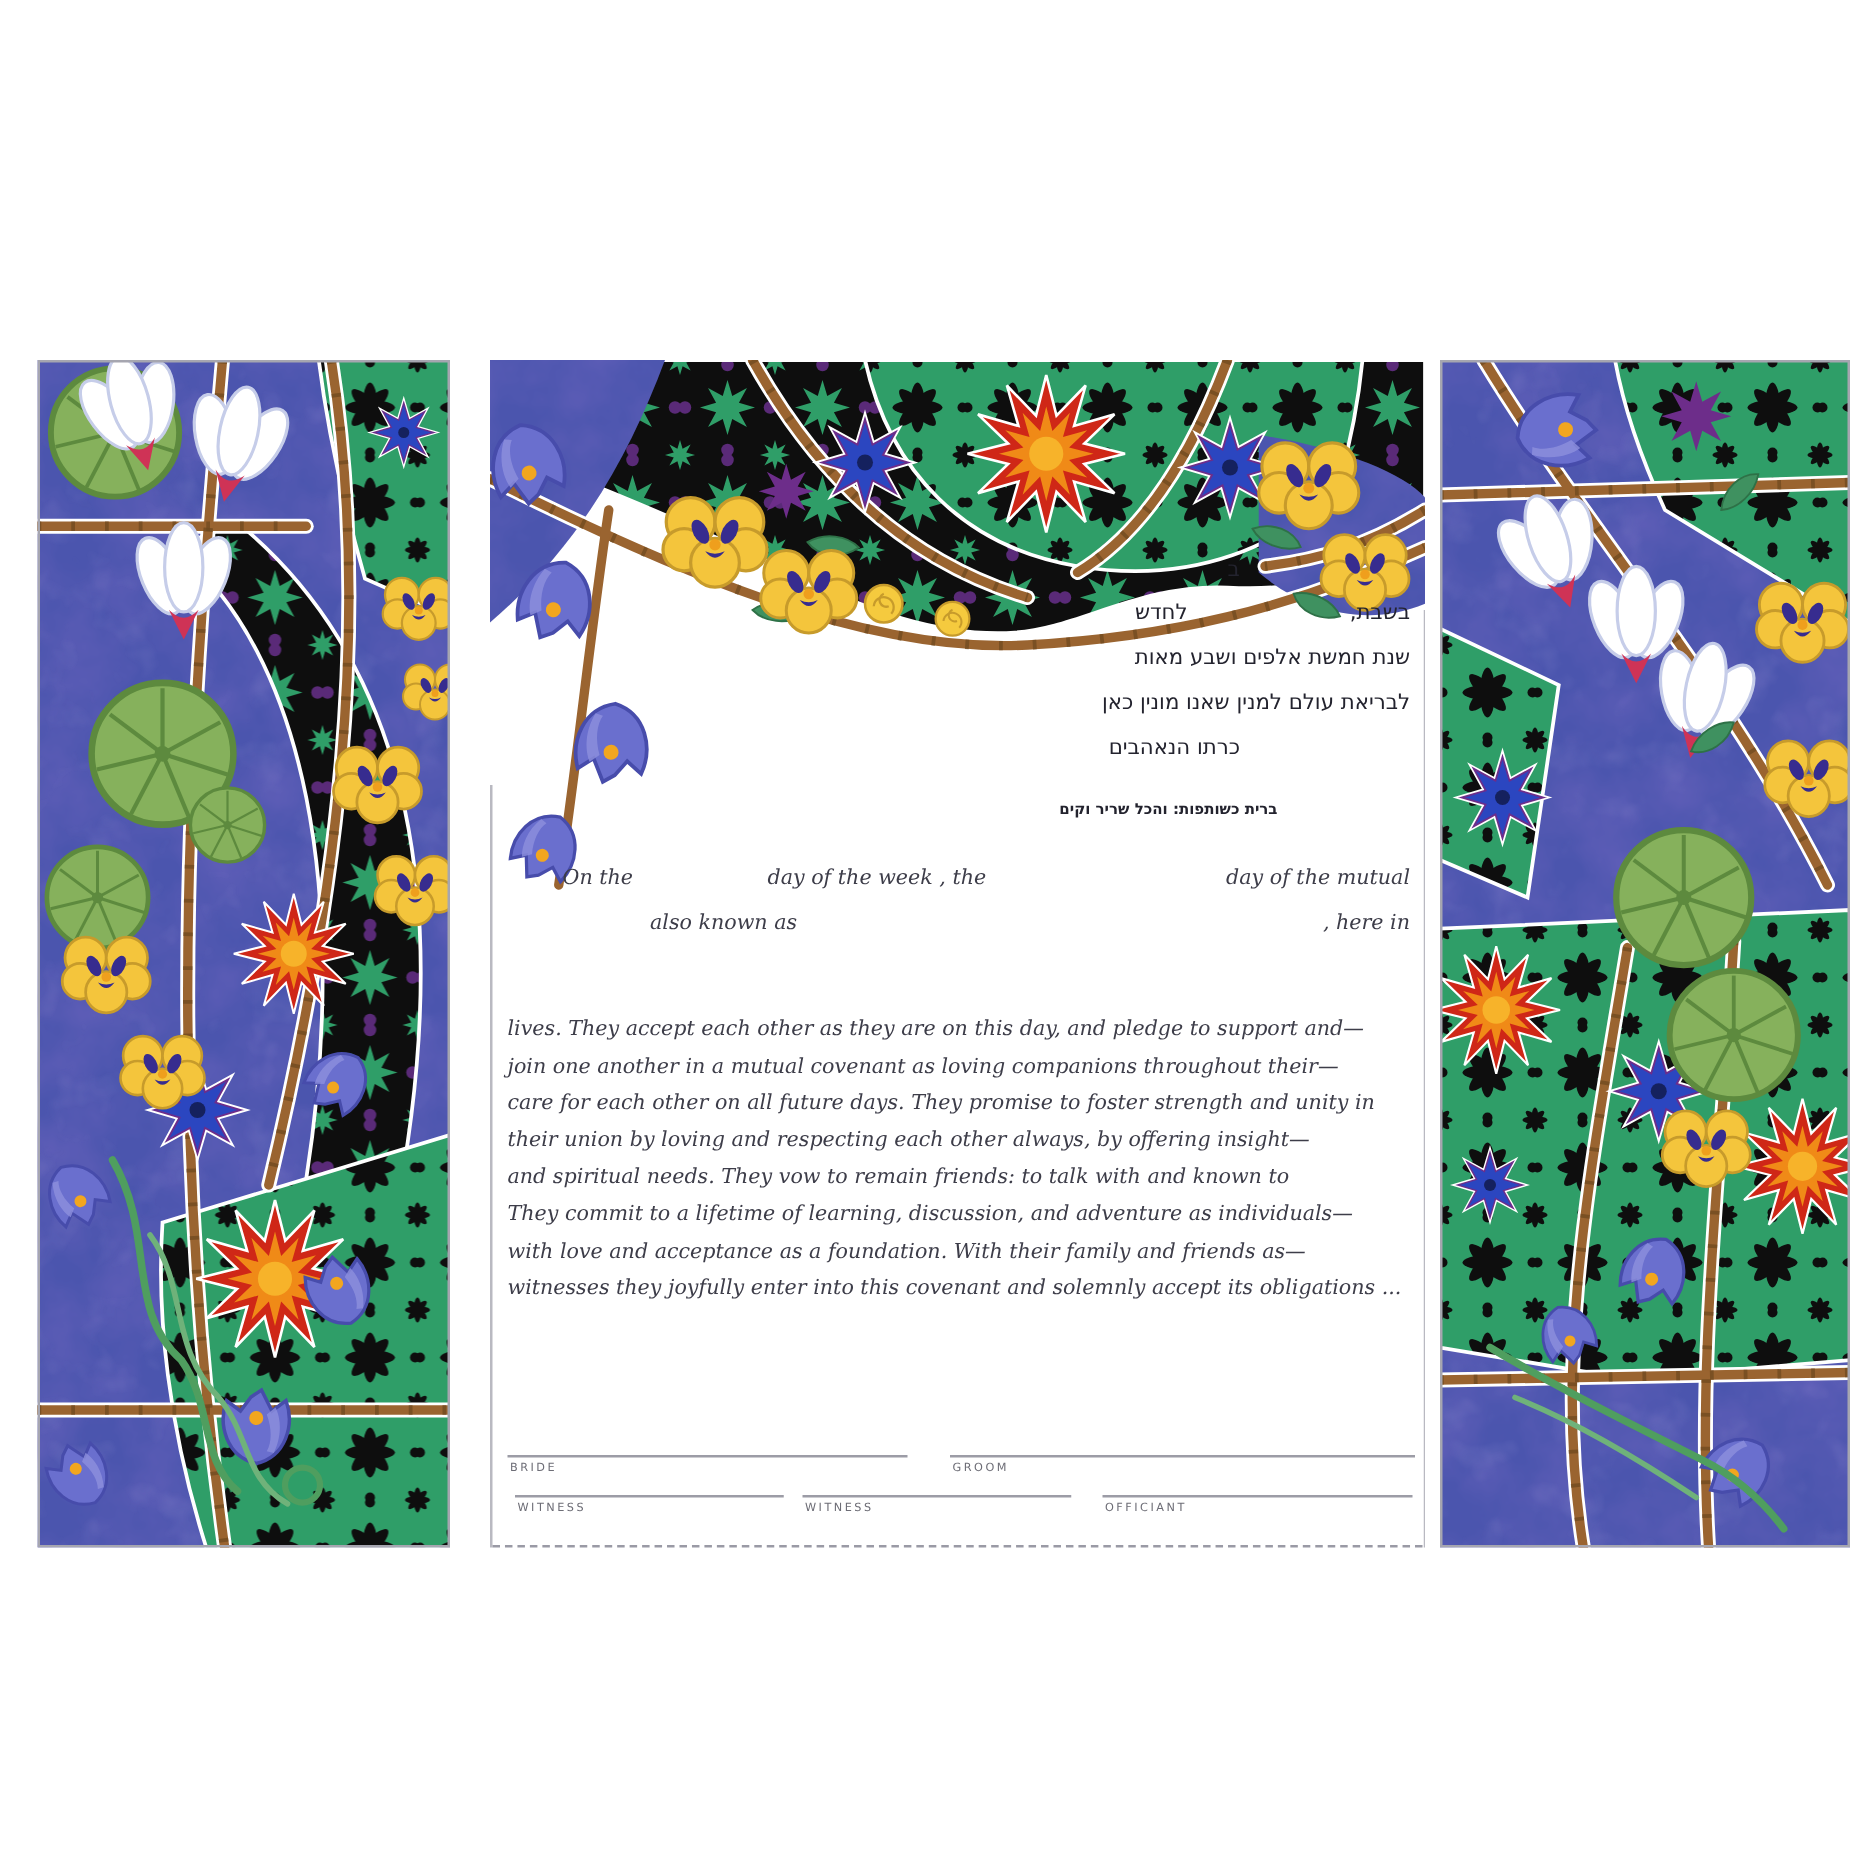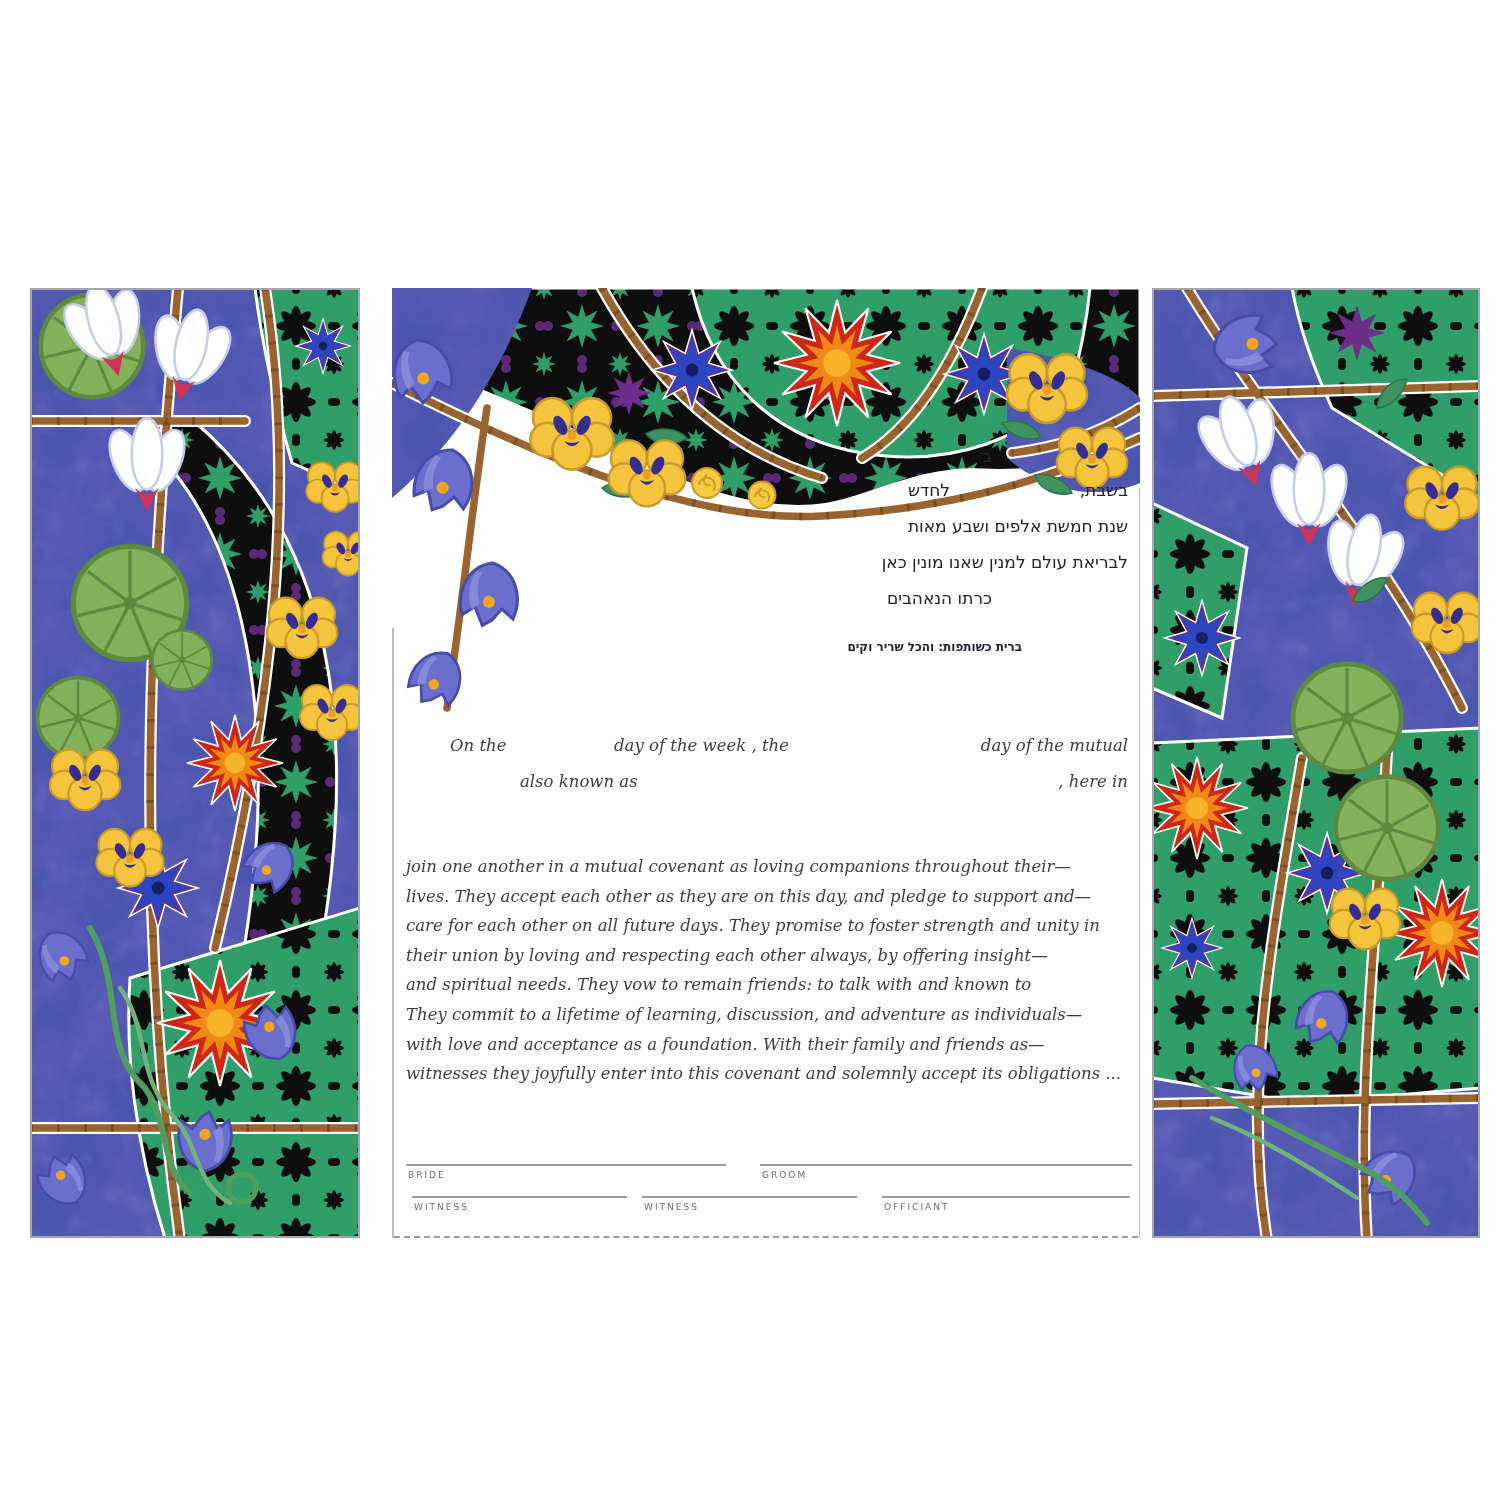--- a/index.html
+++ b/index.html
@@ -14,21 +14,21 @@
   .bw{fill:none;stroke:#ffffff;stroke-width:12;stroke-linecap:round;}
   .bb{fill:none;stroke:#9a6430;stroke-width:7.5;stroke-linecap:round;}
   .bd{fill:none;stroke:#6f4a1f;stroke-width:7.5;stroke-dasharray:3 24;opacity:.75;}
   .mos{stroke:#ffffff;stroke-width:3;}
   
   .ctext{position:absolute;left:0;top:0;width:748px;height:950px;}
   .heb{position:absolute;direction:rtl;font-family:"DejaVu Sans",sans-serif;
        font-size:17px;color:#23232e;white-space:nowrap;}
   .heb.big{font-size:12px;font-weight:bold;}
   .script{font-family:"DejaVu Serif",serif;font-style:italic;color:#3d3d49;
-          font-size:16.5px;white-space:nowrap;margin-top:44px;}
+          font-size:16.5px;white-space:nowrap;}
   .fillrow span{position:absolute;}
   .vows{position:absolute;left:14px;top:520px;width:724px;line-height:29.6px;}
   .vows div{white-space:nowrap;}
   .sigline{position:absolute;height:2px;background:#9c9ca6;}
   .siglabel{position:absolute;font-size:9px;letter-spacing:2px;color:#6d6d76;}
   .cborder-l{position:absolute;left:0;top:340px;bottom:0;width:1.5px;background:#b9b9c1;}
   .cborder-r{position:absolute;right:0;top:200px;bottom:0;width:1.5px;background:#b9b9c1;}
   .cborder-b{position:absolute;left:2px;right:2px;bottom:0;height:0;
              border-bottom:2px dashed #9a9aa5;}
 </style>
@@ -280,22 +280,22 @@
 
       <div class="fillrow">
         <span class="script" style="left:58px;top:404px">On the</span>
         <span class="script" style="left:222px;top:404px">day of the week , the</span>
         <span class="script" style="right:12px;top:404px">day of the mutual</span>
         <span class="script" style="left:128px;top:440px">also known as</span>
         <span class="script" style="right:12px;top:440px">, here in</span>
       </div>
 
       <div class="vows script">
+        <div>lives. They accept each other as they are on this day, and pledge to support and—</div>
         <div>join one another in a mutual covenant as loving companions throughout their—</div>
-        <div>lives. They accept each other as they are on this day, and pledge to support and—</div>
         <div>care for each other on all future days. They promise to foster strength and unity in</div>
         <div>their union by loving and respecting each other always, by offering insight—</div>
         <div>and spiritual needs. They vow to remain friends: to talk with and known to</div>
         <div>They commit to a lifetime of learning, discussion, and adventure as individuals—</div>
         <div>with love and acceptance as a foundation. With their family and friends as—</div>
         <div>witnesses they joyfully enter into this covenant and solemnly accept its obligations ...</div>
       </div>
 
       <div class="sigline" style="left:14px;top:876px;width:320px"></div>
       <div class="sigline" style="left:368px;top:876px;width:372px"></div>

